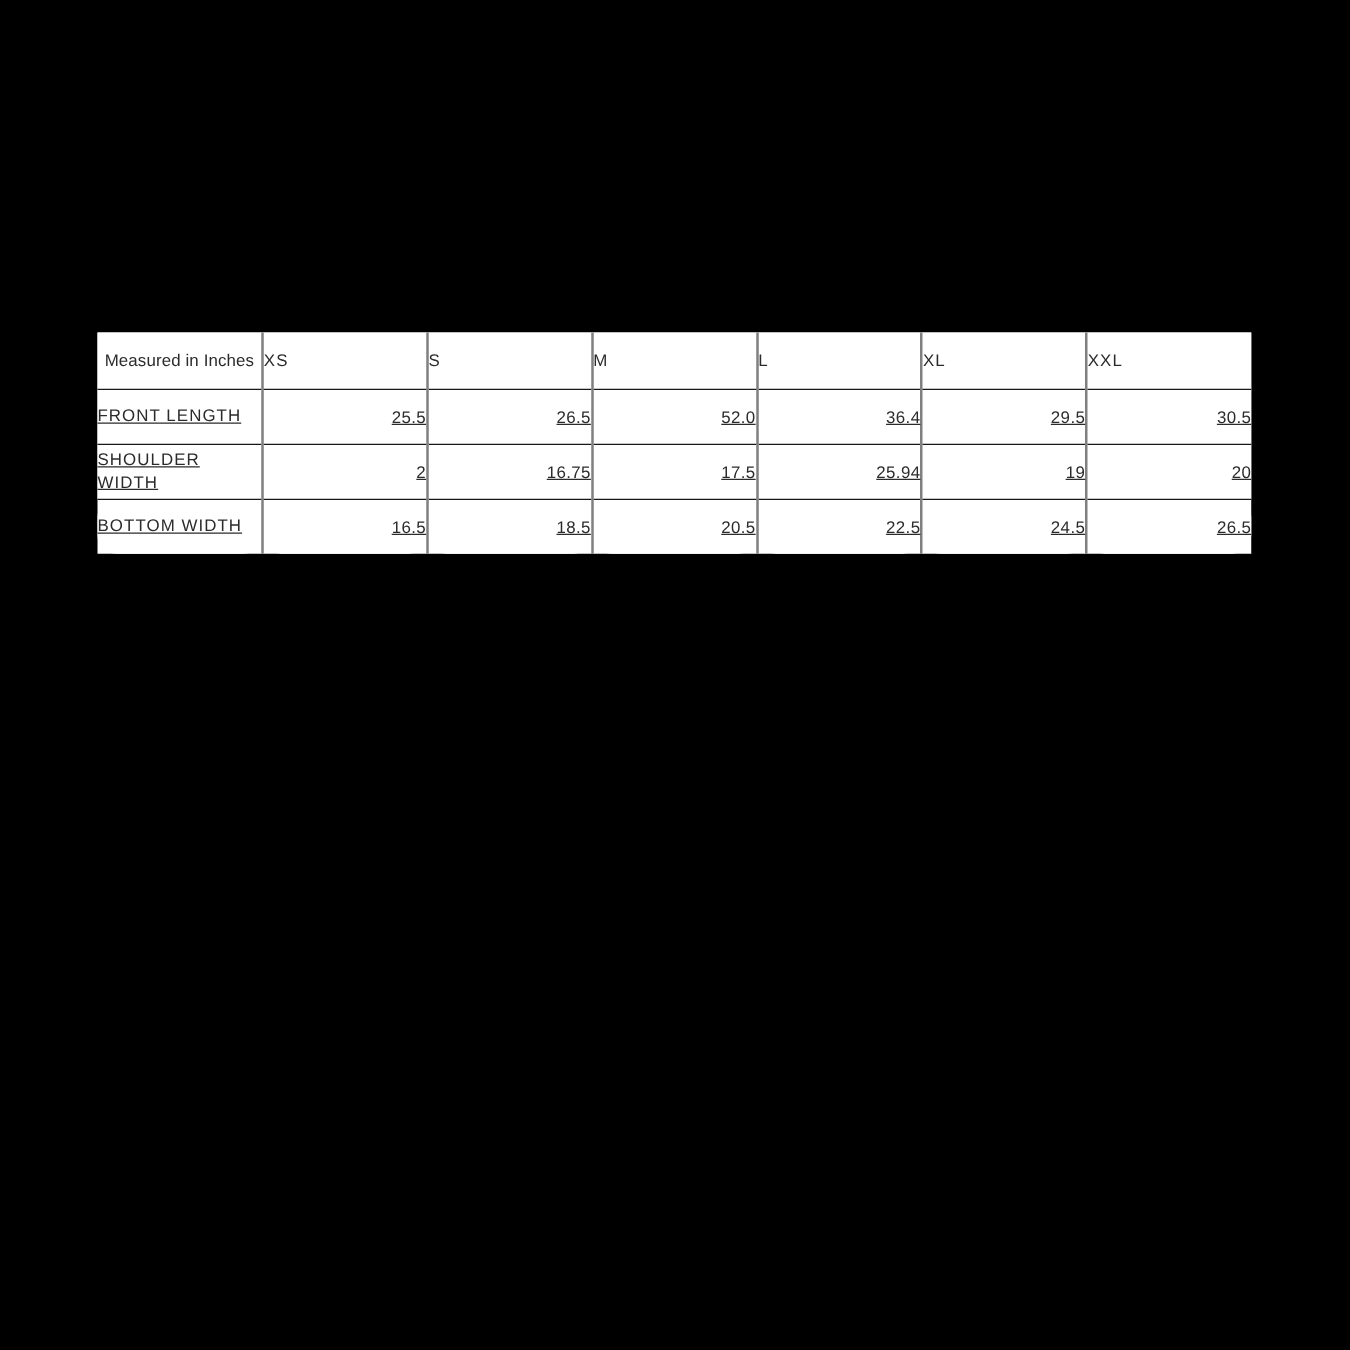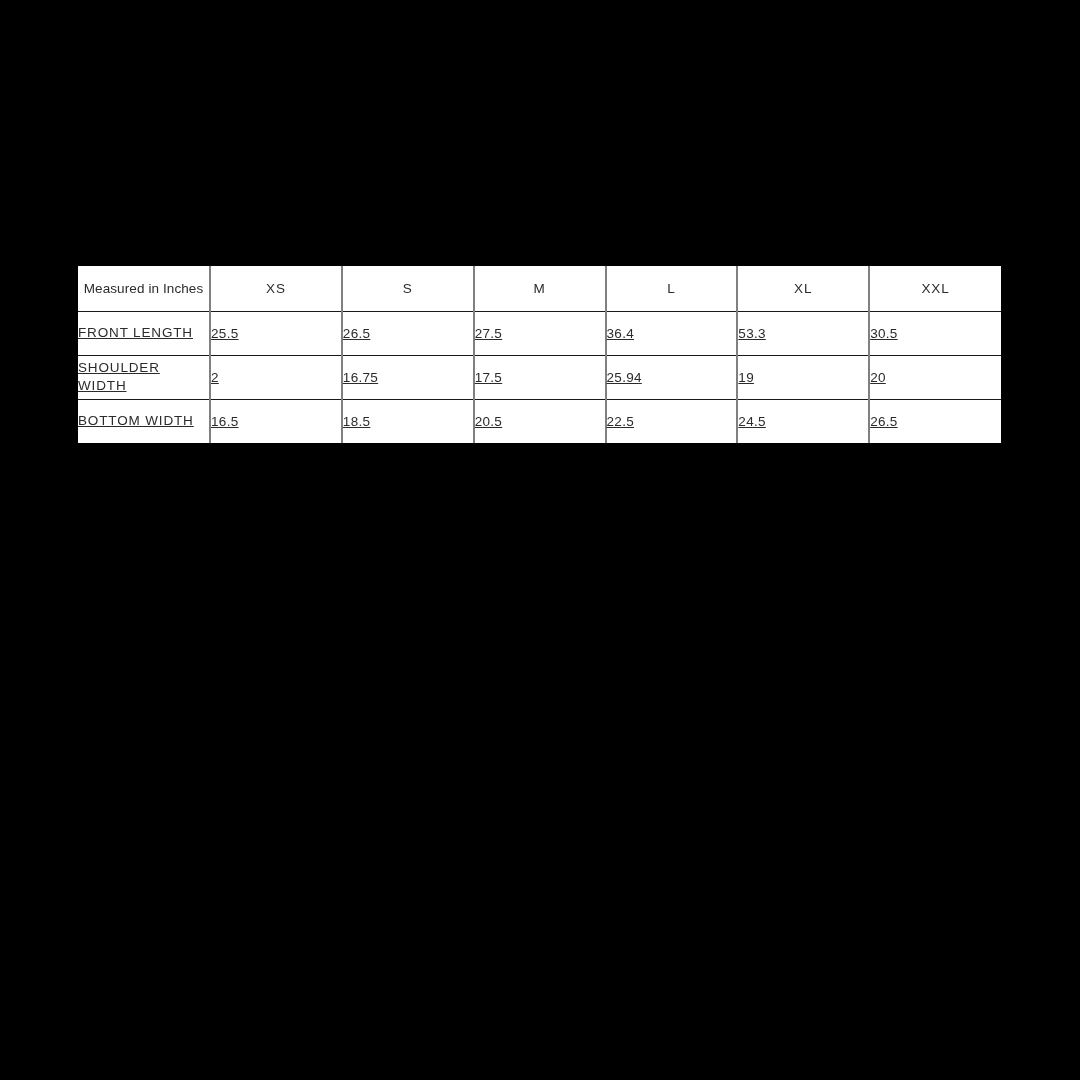--- a/index.html
+++ b/index.html
@@ -77,42 +77,42 @@
 
   th.measured-head {
     text-align: center;
     font-size: 13.5px;
     line-height: 19px;
     letter-spacing: 0.1px;
     padding: 0 12px;
   }
 
   th.size-head {
-    text-align: center;
+    text-align: left;
     font-size: 13.5px;
     letter-spacing: 0.9px;
     padding: 0 10px;
   }
 
   
   tr.data-row td {
     height: 44px;
     text-decoration: underline;
   }
 
   td.rowlabel {
     text-align: left;
     font-size: 13.5px;
     line-height: 18px;
     letter-spacing: 0.85px;
     padding: 0 8px 0 8px;
   }
 
   td.value {
-    text-align: left;
+    text-align: right;
     font-size: 13.5px;
     letter-spacing: 0.3px;
     padding: 0 10px 0 8px;
   }
 </style>
 </head>
 <body>
 
 <div id="canvas">
 
@@ -139,23 +139,23 @@
           <th class="size-head">XXL</th>
         </tr>
       </thead>
 
       <tbody>
 
         <tr class="data-row">
           <td class="rowlabel">FRONT LENGTH</td>
           <td class="value">25.5</td>
           <td class="value">26.5</td>
-          <td class="value">27.5</td>
+          <td class="value">52.0</td>
           <td class="value">36.4</td>
-          <td class="value">53.3</td>
+          <td class="value">29.5</td>
           <td class="value">30.5</td>
         </tr>
 
 
         <tr class="data-row">
           <td class="rowlabel">SHOULDER WIDTH</td>
           <td class="value">2</td>
           <td class="value">16.75</td>
           <td class="value">17.5</td>
           <td class="value">25.94</td>

